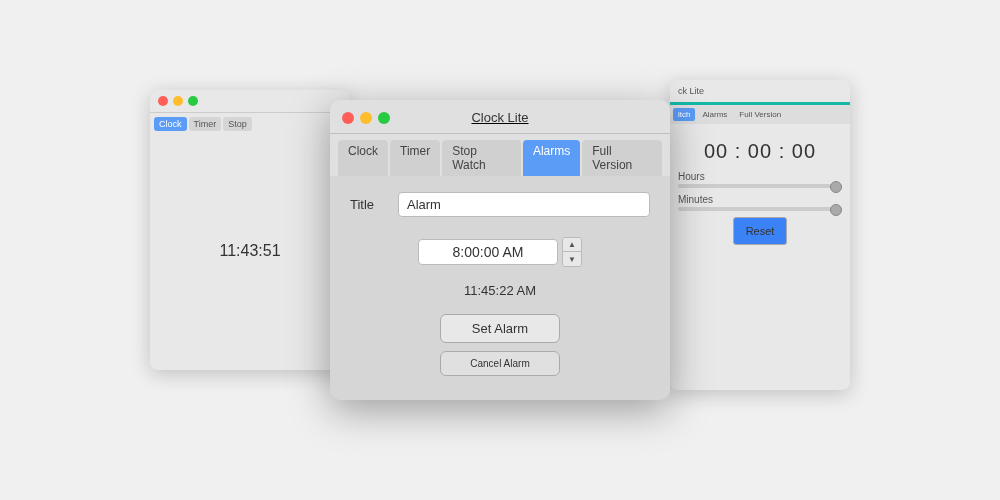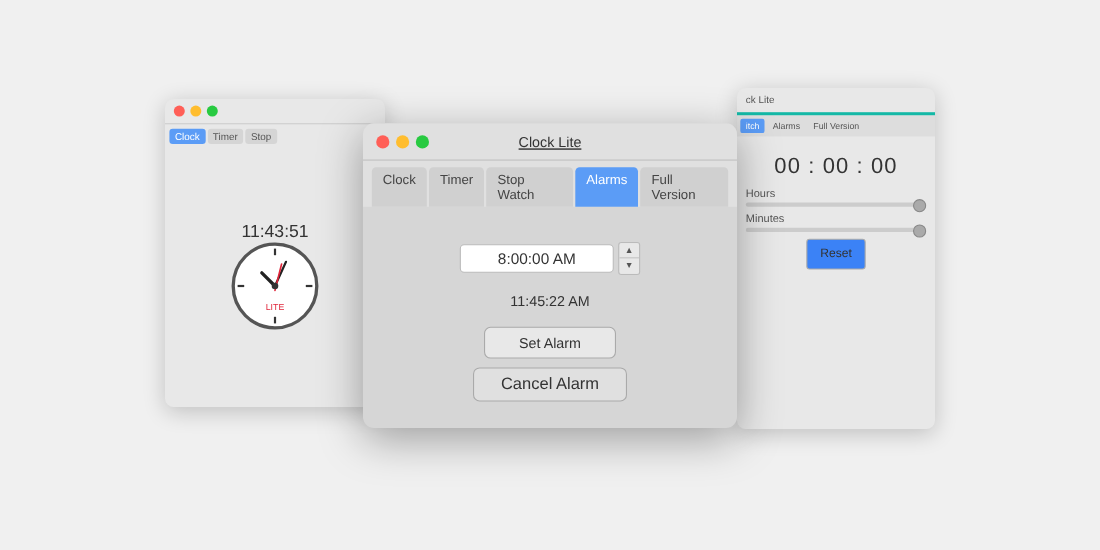--- a/index.html
+++ b/index.html
@@ -67,21 +67,21 @@
       background: #d5d5d5;
     }
     .tab-mini.active {
       background: #5b9cf6;
       color: white;
     }
 
     .clock-face-area {
       flex: 1;
       display: flex;
-      flex-direction: column;
+      flex-direction: row;
       align-items: center;
       justify-content: center;
     }
 
     .clock-time-text {
       font-size: 16px;
       color: #333;
       font-weight: 300;
     }
 
@@ -389,21 +389,21 @@
       border-radius: 6px;
       color: #333;
       cursor: pointer;
       min-width: 120px;
     }
 
     .action-btn-secondary {
       display: block;
       margin: 7px auto 8px;
       padding: 6px 24px;
-      font-size: 15px;
+      font-size: 10px;
       background: #e0e0e0;
       border: 1px solid #aaa;
       border-radius: 6px;
       color: #333;
       cursor: pointer;
       min-width: 120px;
     }
   </style>
 </head>
 <body>
@@ -416,41 +416,20 @@
       <span class="dot dot-yellow"></span>
       <span class="dot dot-green"></span>
     </div>
     <div class="tabs-mini">
       <span class="tab-mini active">Clock</span>
       <span class="tab-mini">Timer</span>
       <span class="tab-mini">Stop</span>
     </div>
     <div class="clock-face-area">
       <span class="clock-time-text">11:43:51</span>
-      <div class="analog-clock">
-        <svg width="80" height="80" viewBox="0 0 80 80">
-
-          <circle cx="40" cy="40" r="38" fill="white" stroke="#555" stroke-width="3"></circle>
-
-          <line x1="40" y1="6" x2="40" y2="12" stroke="#333" stroke-width="2"></line>
-          <line x1="74" y1="40" x2="68" y2="40" stroke="#333" stroke-width="2"></line>
-          <line x1="40" y1="74" x2="40" y2="68" stroke="#333" stroke-width="2"></line>
-          <line x1="6" y1="40" x2="12" y2="40" stroke="#333" stroke-width="2"></line>
-
-          <line x1="40" y1="40" x2="28" y2="28" stroke="#222" stroke-width="3" stroke-linecap="round"></line>
-
-          <line x1="40" y1="40" x2="50" y2="18" stroke="#222" stroke-width="2" stroke-linecap="round"></line>
-
-          <line x1="40" y1="44" x2="46" y2="20" stroke="#e0253a" stroke-width="1.5" stroke-linecap="round"></line>
-
-          <circle cx="40" cy="40" r="3" fill="#333"></circle>
-
-          <text x="40" y="62" text-anchor="middle" font-size="8" fill="#e0253a" font-family="Arial">LITE</text>
-        </svg>
-      </div>
     </div>
   </div>
 
   <div class="bg-window-far">
     <div class="titlebar-far">
       <span class="far-tab">Alarms</span>
       <span class="far-tab">Full Version</span>
     </div>
     <div class="far-content">
       <div class="far-time">00 : 00 : 00</div>
@@ -494,20 +473,24 @@
 
     <div class="main-tabs">
       <span class="main-tab">Clock</span>
       <span class="main-tab">Timer</span>
       <span class="main-tab">Stop Watch</span>
       <span class="main-tab active">Alarms</span>
       <span class="main-tab">Full Version</span>
     </div>
 
     <div class="main-body">
+      <div class="title-row">
+        <span class="title-label">Title</span>
+        <input class="title-input" type="text" value="Alarm" style="">
+      </div>
 
       <div class="time-picker-row">
         <input class="time-input-box" type="text" value="8:00:00 AM" style="">
         <div class="stepper">
           <button class="stepper-btn">▲</button>
           <button class="stepper-btn">▼</button>
         </div>
       </div>
 
       <div class="set-time-section">

